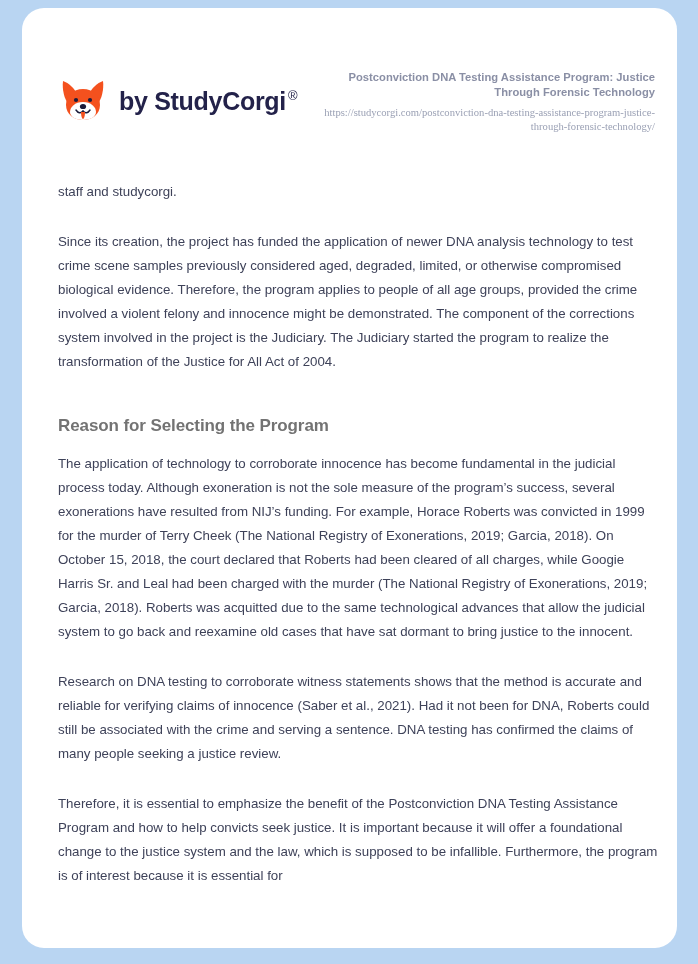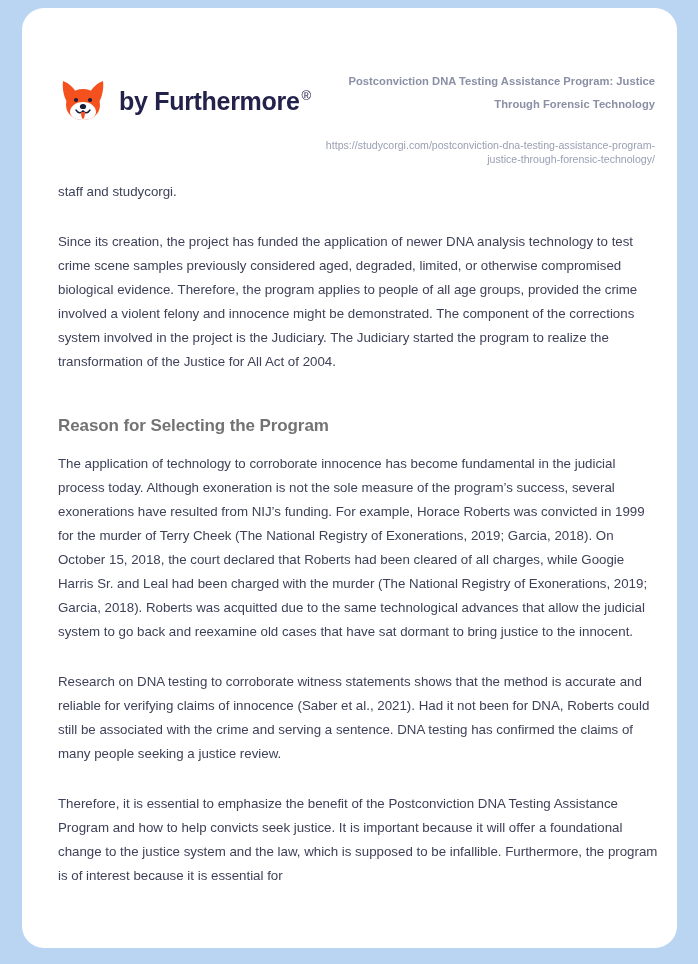--- a/index.html
+++ b/index.html
@@ -83,29 +83,30 @@
     position: absolute;
     right: 22px;
     top: 10px;
     width: 352px;
     text-align: right;
   }
   .header-title {
     font-size: 11.2px;
     font-weight: bold;
     color: #8a8fa5;
-    line-height: 23px;
+    line-height: 15px;
     letter-spacing: 0.02px;
   }
   .header-url {
-    margin-top: 22px;
+    margin-top: 6px;
     font-size: 10.6px;
     color: #9aa0b4;
     line-height: 14px;
     word-break: break-word;
+    font-family: Liberation Serif, serif;
   }
 
   
   .doc-body {
     position: absolute;
     left: 36px;
     top: 172px;
     width: 600px;
   }
   p.para {
@@ -151,21 +152,21 @@
               <circle cx="18" cy="25" r="2.1" fill="#1b1b3a"></circle>
               <circle cx="32" cy="25" r="2.1" fill="#1b1b3a"></circle>
 
               <ellipse cx="25" cy="31.5" rx="3.1" ry="2.6" fill="#1b1b3a"></ellipse>
 
               <path d="M18 35 C20 38, 23 39, 25 36 C27 39, 30 38, 32 35" fill="none" stroke="#1b1b3a" stroke-width="1.5" stroke-linecap="round"></path>
 
               <path d="M23 37 C23 41, 24 44, 25 44 C26 44, 27 41, 27 37 Z" fill="#f4511e"></path>
             </svg>
           </span>
-          <span class="brand-text"><span>by Furthermore</span><sup class="brand-reg">®</sup></span>
+          <span class="brand-text"><span>by StudyCorgi</span><sup class="brand-reg">®</sup></span>
         </div>
 
         <div class="header-meta">
           <div class="header-title">Postconviction DNA Testing Assistance Program: Justice Through Forensic Technology</div>
           <div class="header-url">https://studycorgi.com/postconviction-dna-testing-assistance-program-justice-through-forensic-technology/</div>
         </div>
 
       </div>
 
       <div class="doc-body">

